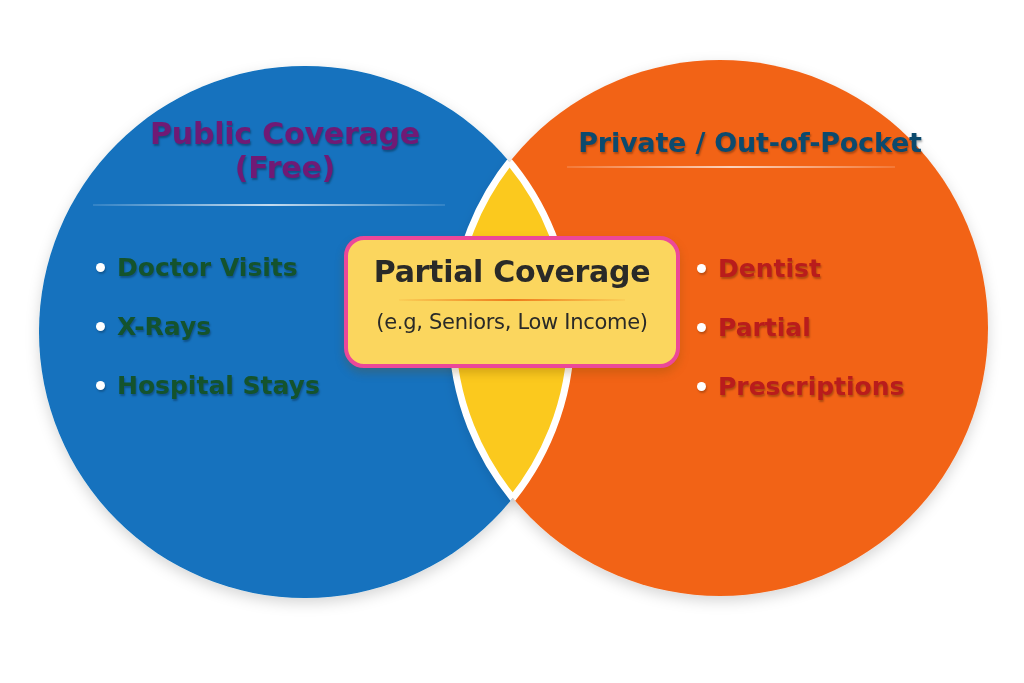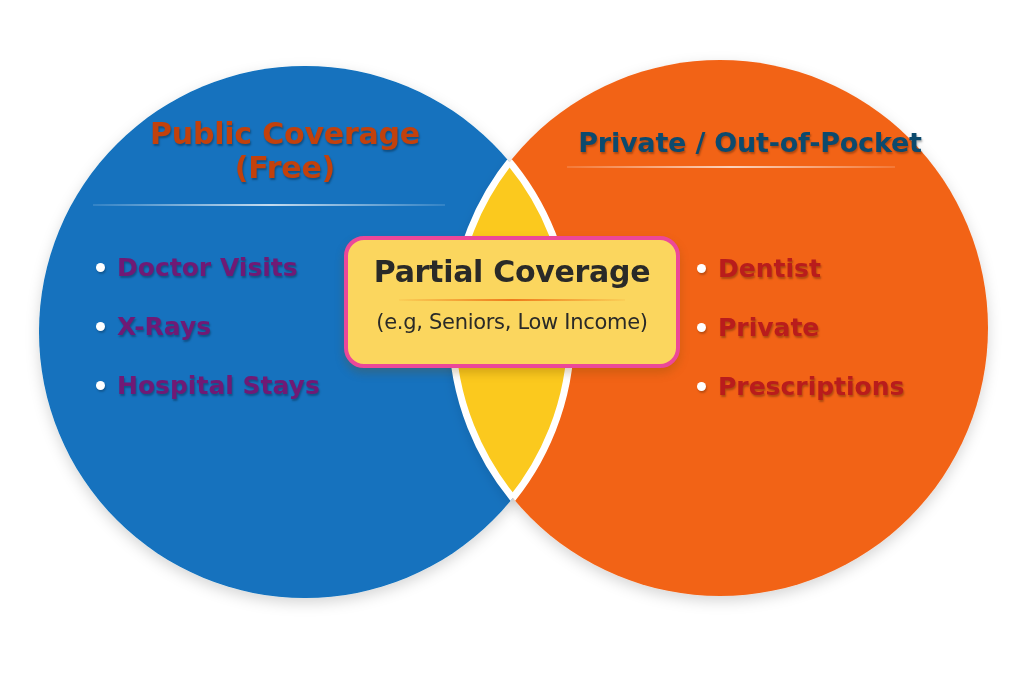--- a/index.html
+++ b/index.html
@@ -37,21 +37,21 @@
   }
   .layer > * { pointer-events: auto; }
 
   
   .left-title {
     position: absolute;
     left: 60px;
     top: 117px;
     width: 450px;
     text-align: center;
-    color: #c2410c;
+    color: #701a75;
     font-family: "DejaVu Sans", sans-serif;
     font-weight: bold;
     font-size: 30px;
     line-height: 1.12;
     letter-spacing: -0.2px;
     text-shadow: 1px 2px 2px rgba(0,0,0,0.30);
   }
   .title-rule-left {
     position: absolute;
     left: 93px;
@@ -61,21 +61,21 @@
     background: linear-gradient(to right, rgba(255,255,255,0.12), rgba(255,255,255,0.75), rgba(255,255,255,0.12));
   }
 
   .left-list {
     position: absolute;
     left: 96px;
     top: 255px;
     width: 300px;
   }
   .left-list .item {
-    color: #701a75;
+    color: #14532d;
     font-family: "DejaVu Sans", sans-serif;
     font-weight: bold;
     font-size: 25px;
     line-height: 1;
     margin-bottom: 34px;
     white-space: nowrap;
     text-shadow: 1px 2px 2px rgba(0,0,0,0.28);
   }
   .left-list .bullet {
     display: inline-block;
@@ -238,21 +238,21 @@
     </div>
 
     <div class="right-title">Private / Out-of-Pocket</div>
     <div class="title-rule-right"></div>
 
     <div class="right-list">
       <div class="item">
         <span class="bullet"></span><span>Dentist</span>
       </div>
       <div class="item">
-        <span class="bullet"></span><span>Private</span>
+        <span class="bullet"></span><span>Partial</span>
       </div>
       <div class="item">
         <span class="bullet"></span><span>Prescriptions</span>
       </div>
     </div>
 
     <div class="center-box">
       <div class="center-title">Partial Coverage</div>
       <div class="center-rule"></div>
       <div class="center-sub">(e.g, Seniors, Low Income)</div>

